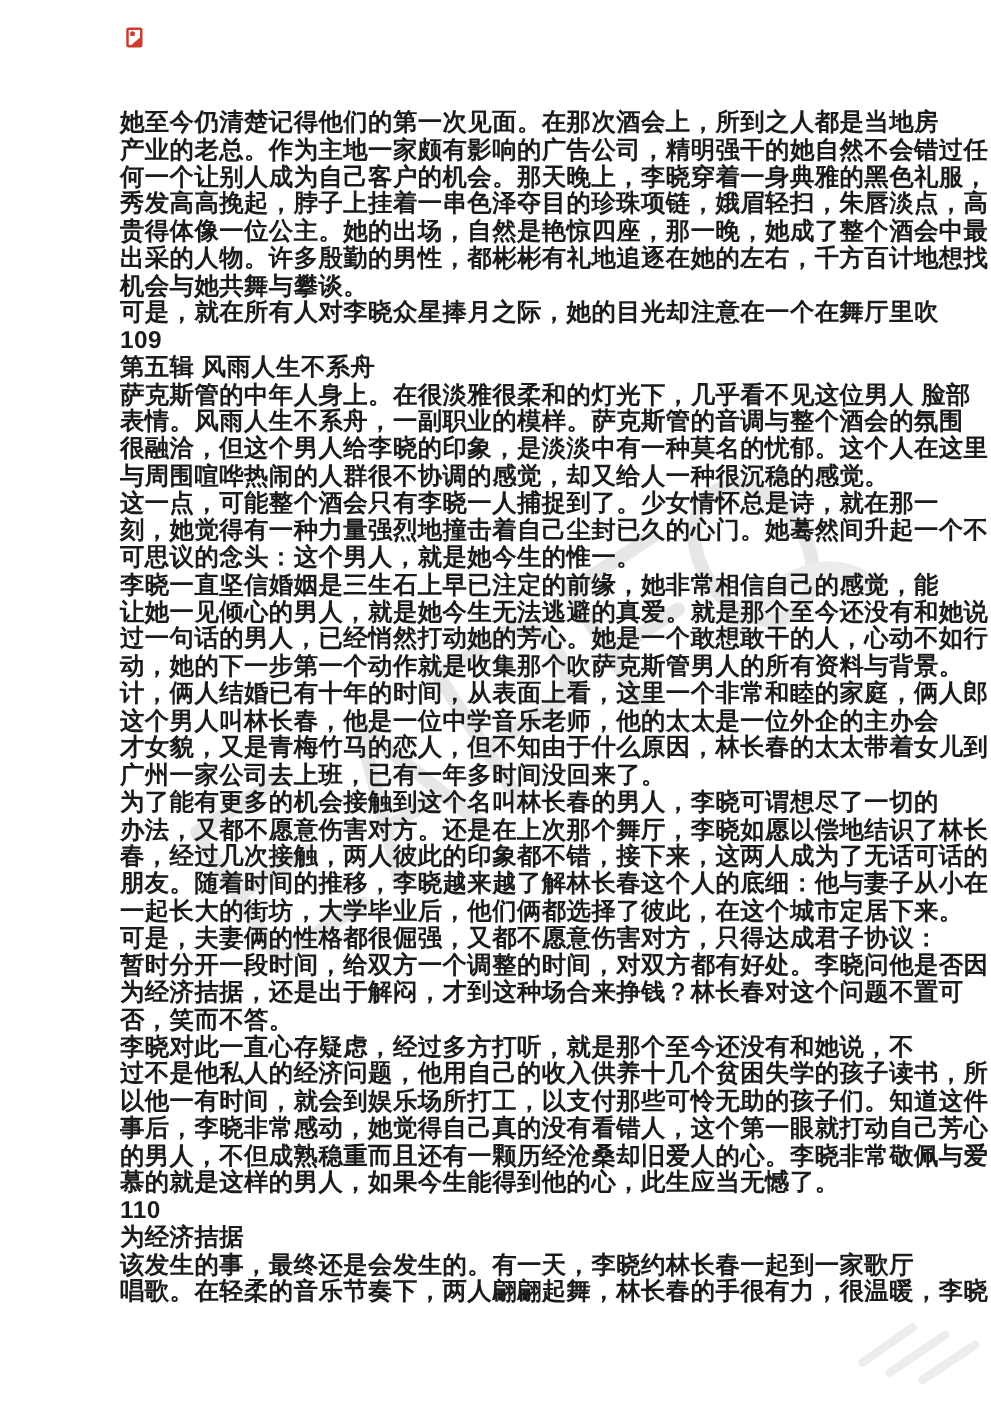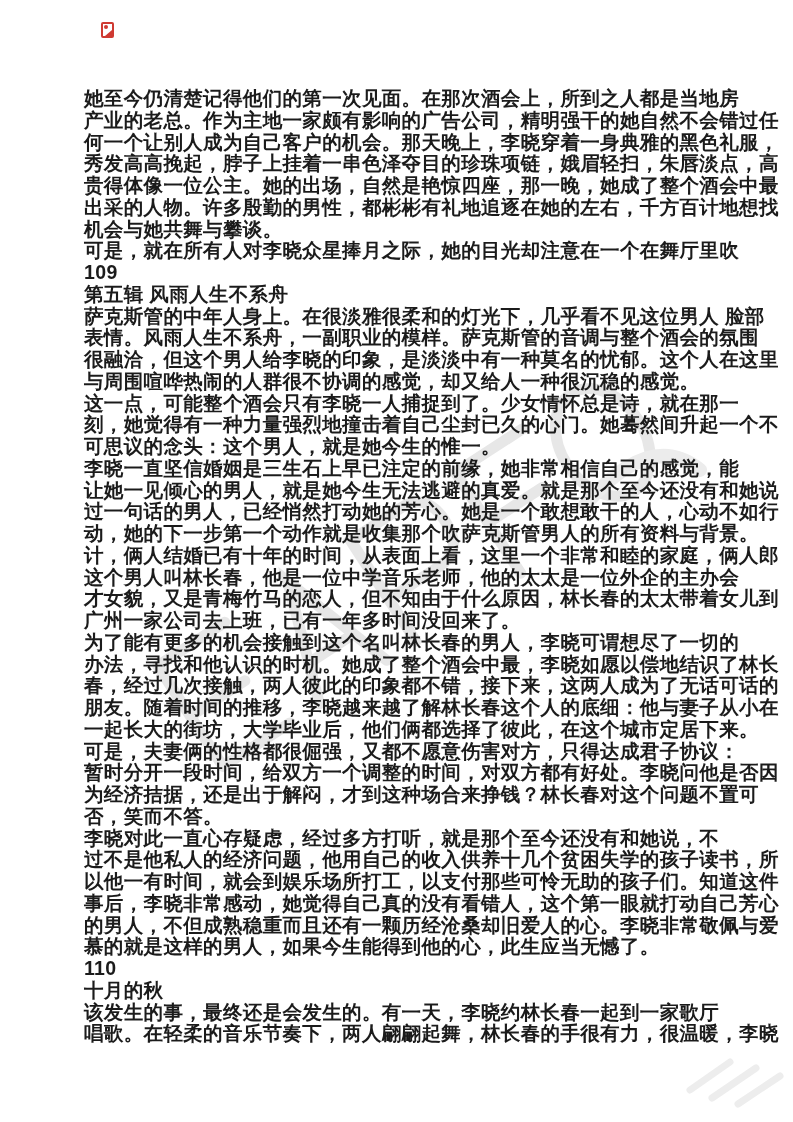--- a/index.html
+++ b/index.html
@@ -25,21 +25,21 @@
     position:absolute; left:1px; top:1px;
     width:4px; height:4px; background:#cf3a32; border-radius:50%;
   }
   .red-mark .tri {
     position:absolute; right:0; bottom:0;
     width:0; height:0;
     border-left:7px solid transparent;
     border-bottom:6px solid #cf3a32;
   }
   .textblock {
-    position:absolute; left:84px; top:88px;
+    position:absolute; left:96px; top:88px;
     width:652px; z-index:2;
   }
   .ln {
     font-size:19.5px;
     line-height:21.75px;
     height:21.75px;
     color:#1b1b1b;
     font-weight:600;
     letter-spacing:0.35px;
     white-space:nowrap;
@@ -93,33 +93,33 @@
     <div class="ln">可思议的念头：这个男人，就是她今生的惟一。</div>
     <div class="ln">李晓一直坚信婚姻是三生石上早已注定的前缘，她非常相信自己的感觉，能</div>
     <div class="ln">让她一见倾心的男人，就是她今生无法逃避的真爱。就是那个至今还没有和她说</div>
     <div class="ln">过一句话的男人，已经悄然打动她的芳心。她是一个敢想敢干的人，心动不如行</div>
     <div class="ln">动，她的下一步第一个动作就是收集那个吹萨克斯管男人的所有资料与背景。</div>
     <div class="ln">计，俩人结婚已有十年的时间，从表面上看，这里一个非常和睦的家庭，俩人郎</div>
     <div class="ln">这个男人叫林长春，他是一位中学音乐老师，他的太太是一位外企的主办会</div>
     <div class="ln">才女貌，又是青梅竹马的恋人，但不知由于什么原因，林长春的太太带着女儿到</div>
     <div class="ln">广州一家公司去上班，已有一年多时间没回来了。</div>
     <div class="ln">为了能有更多的机会接触到这个名叫林长春的男人，李晓可谓想尽了一切的</div>
-    <div class="ln">办法，寻找和他认识的时机。她成了整个酒会中最，李晓如愿以偿地结识了林长</div>
+    <div class="ln">办法，又都不愿意伤害对方。还是在上次那个舞厅，李晓如愿以偿地结识了林长</div>
     <div class="ln">春，经过几次接触，两人彼此的印象都不错，接下来，这两人成为了无话可话的</div>
     <div class="ln">朋友。随着时间的推移，李晓越来越了解林长春这个人的底细：他与妻子从小在</div>
     <div class="ln">一起长大的街坊，大学毕业后，他们俩都选择了彼此，在这个城市定居下来。</div>
     <div class="ln">可是，夫妻俩的性格都很倔强，又都不愿意伤害对方，只得达成君子协议：</div>
     <div class="ln">暂时分开一段时间，给双方一个调整的时间，对双方都有好处。李晓问他是否因</div>
     <div class="ln">为经济拮据，还是出于解闷，才到这种场合来挣钱？林长春对这个问题不置可</div>
     <div class="ln">否，笑而不答。</div>
     <div class="ln">李晓对此一直心存疑虑，经过多方打听，就是那个至今还没有和她说，不</div>
     <div class="ln">过不是他私人的经济问题，他用自己的收入供养十几个贫困失学的孩子读书，所</div>
     <div class="ln">以他一有时间，就会到娱乐场所打工，以支付那些可怜无助的孩子们。知道这件</div>
     <div class="ln">事后，李晓非常感动，她觉得自己真的没有看错人，这个第一眼就打动自己芳心</div>
     <div class="ln">的男人，不但成熟稳重而且还有一颗历经沧桑却旧爱人的心。李晓非常敬佩与爱</div>
     <div class="ln">慕的就是这样的男人，如果今生能得到他的心，此生应当无憾了。</div>
     <div class="ln">110</div>
-    <div class="ln">十月的秋</div>
+    <div class="ln">为经济拮据</div>
     <div class="ln">该发生的事，最终还是会发生的。有一天，李晓约林长春一起到一家歌厅</div>
     <div class="ln">唱歌。在轻柔的音乐节奏下，两人翩翩起舞，林长春的手很有力，很温暖，李晓</div>
   </div>
 
 </div>
 
 </body></html>

